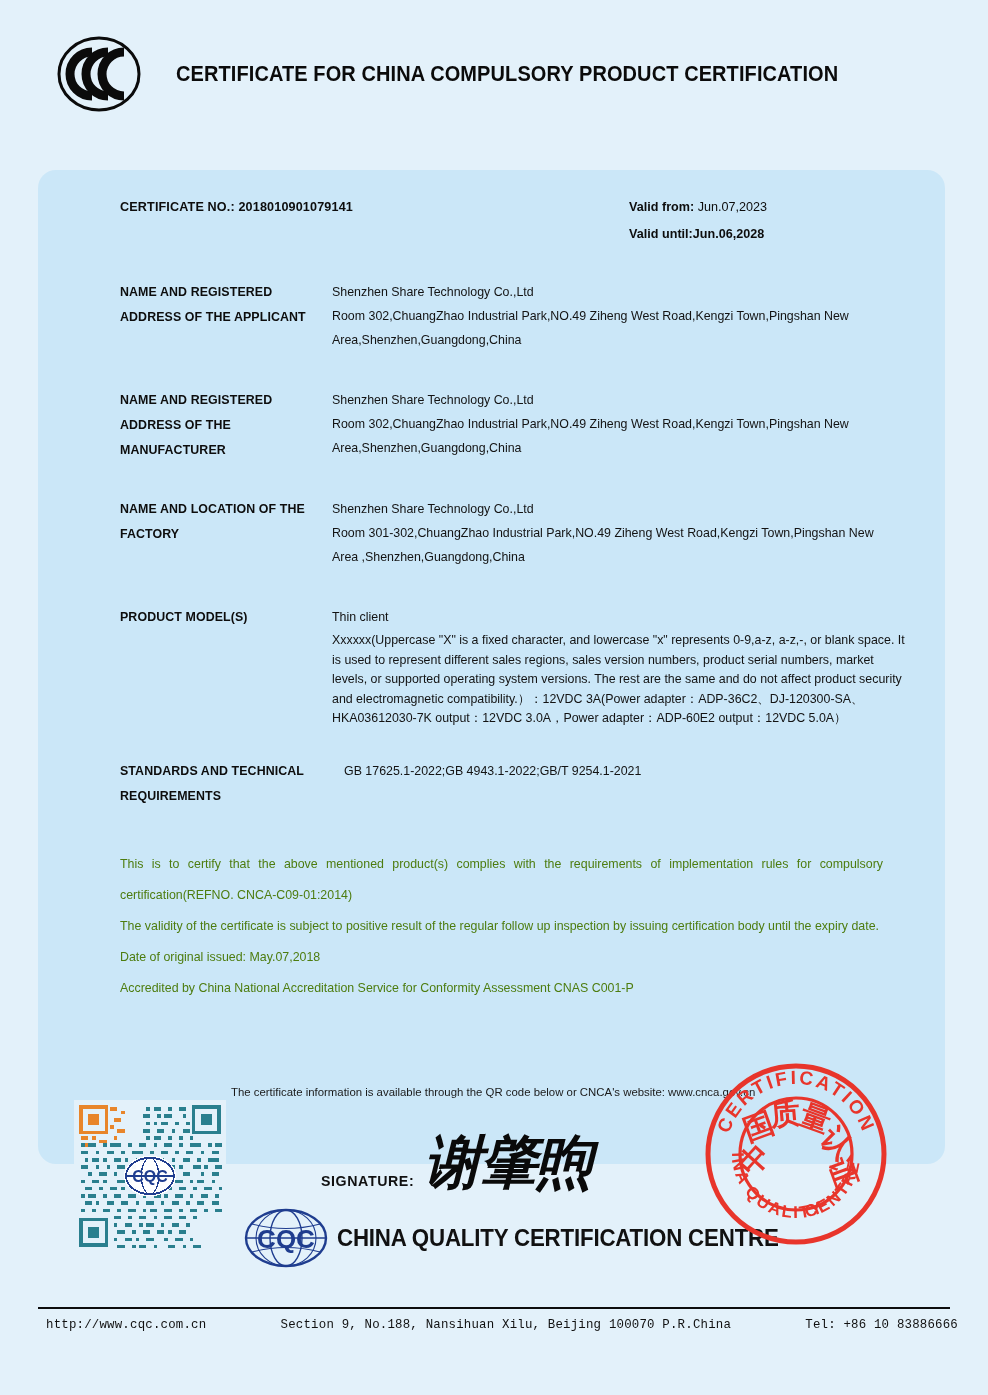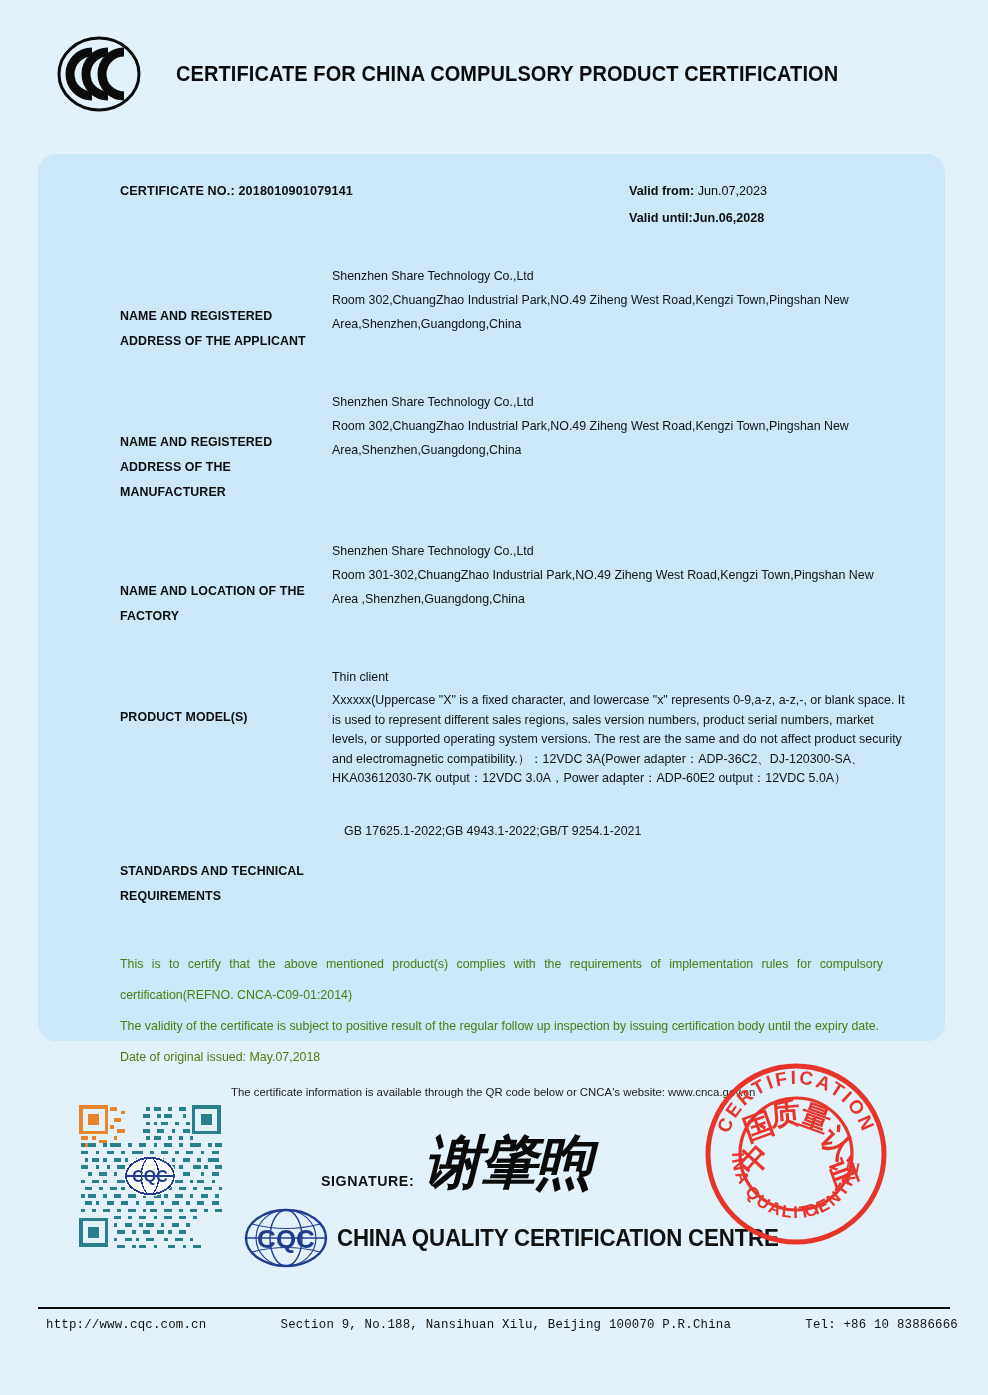--- a/index.html
+++ b/index.html
@@ -37,23 +37,23 @@
     font-family: "Liberation Sans", sans-serif;
     transform: scaleX(0.93);
     transform-origin: left center;
     white-space: nowrap;
   }
 
   
   .panel {
     position: absolute;
     left: 38px;
-    top: 154px;
+    top: 170px;
     width: 907px;
-    height: 887px;
+    height: 994px;
     background: #cbe7f8;
     border-radius: 18px;
     box-sizing: border-box;
     padding: 16px 0 0 0;
   }
 
   .topline {
     display: flex;
     padding: 6px 0 0 0;
   }
@@ -83,21 +83,20 @@
     display: flex;
     padding: 0 40px 0 82px;
   }
   .row-label {
     flex: 0 0 212px;
     font-size: 12.4px;
     font-weight: bold;
     color: #0d0d0d;
     line-height: 25px;
     letter-spacing: 0.1px;
-    margin-top: 40px;
   }
   .row-value {
     flex: 1 1 auto;
     font-size: 12.4px;
     color: #131313;
     line-height: 24px;
   }
   .row-value .ln { display: block; }
 
   .r-applicant  { margin-top: 26px; }
@@ -306,20 +305,21 @@
       <span class="ln">STANDARDS AND</span>
       <span class="ln">TECHNICAL REQUIREMENTS</span>
     </div>
     <div class="row-value" style="padding-left:12px;">GB 17625.1-2022;GB 4943.1-2022;GB/T 9254.1-2021</div>
   </div>
 
   <div class="statements">
     <p class="stmt stmt-justify">This is to certify that the above mentioned product(s) complies with the requirements of implementation rules for compulsory certification(REFNO. CNCA-C09-01:2014)</p>
     <p class="stmt">The validity of the certificate is subject to positive result of the regular follow up inspection by issuing certification body until the expiry date.</p>
     <p class="stmt">Date of original issued: May.07,2018</p>
+    <p class="stmt">Accredited by China National Accreditation Service for Conformity Assessment CNAS C001-P</p>
   </div>
 </div>
 
 <div class="footer-zone">
 
   <div class="qr-note">The certificate information is available through the QR code below or CNCA's website: www.cnca.gov.cn</div>
 
   <svg class="qr-code" viewBox="0 0 42 42" shape-rendering="crispEdges">
     <rect width="42" height="42" fill="#e3f1fa"></rect>
     <g fill="#2a7f8e">

